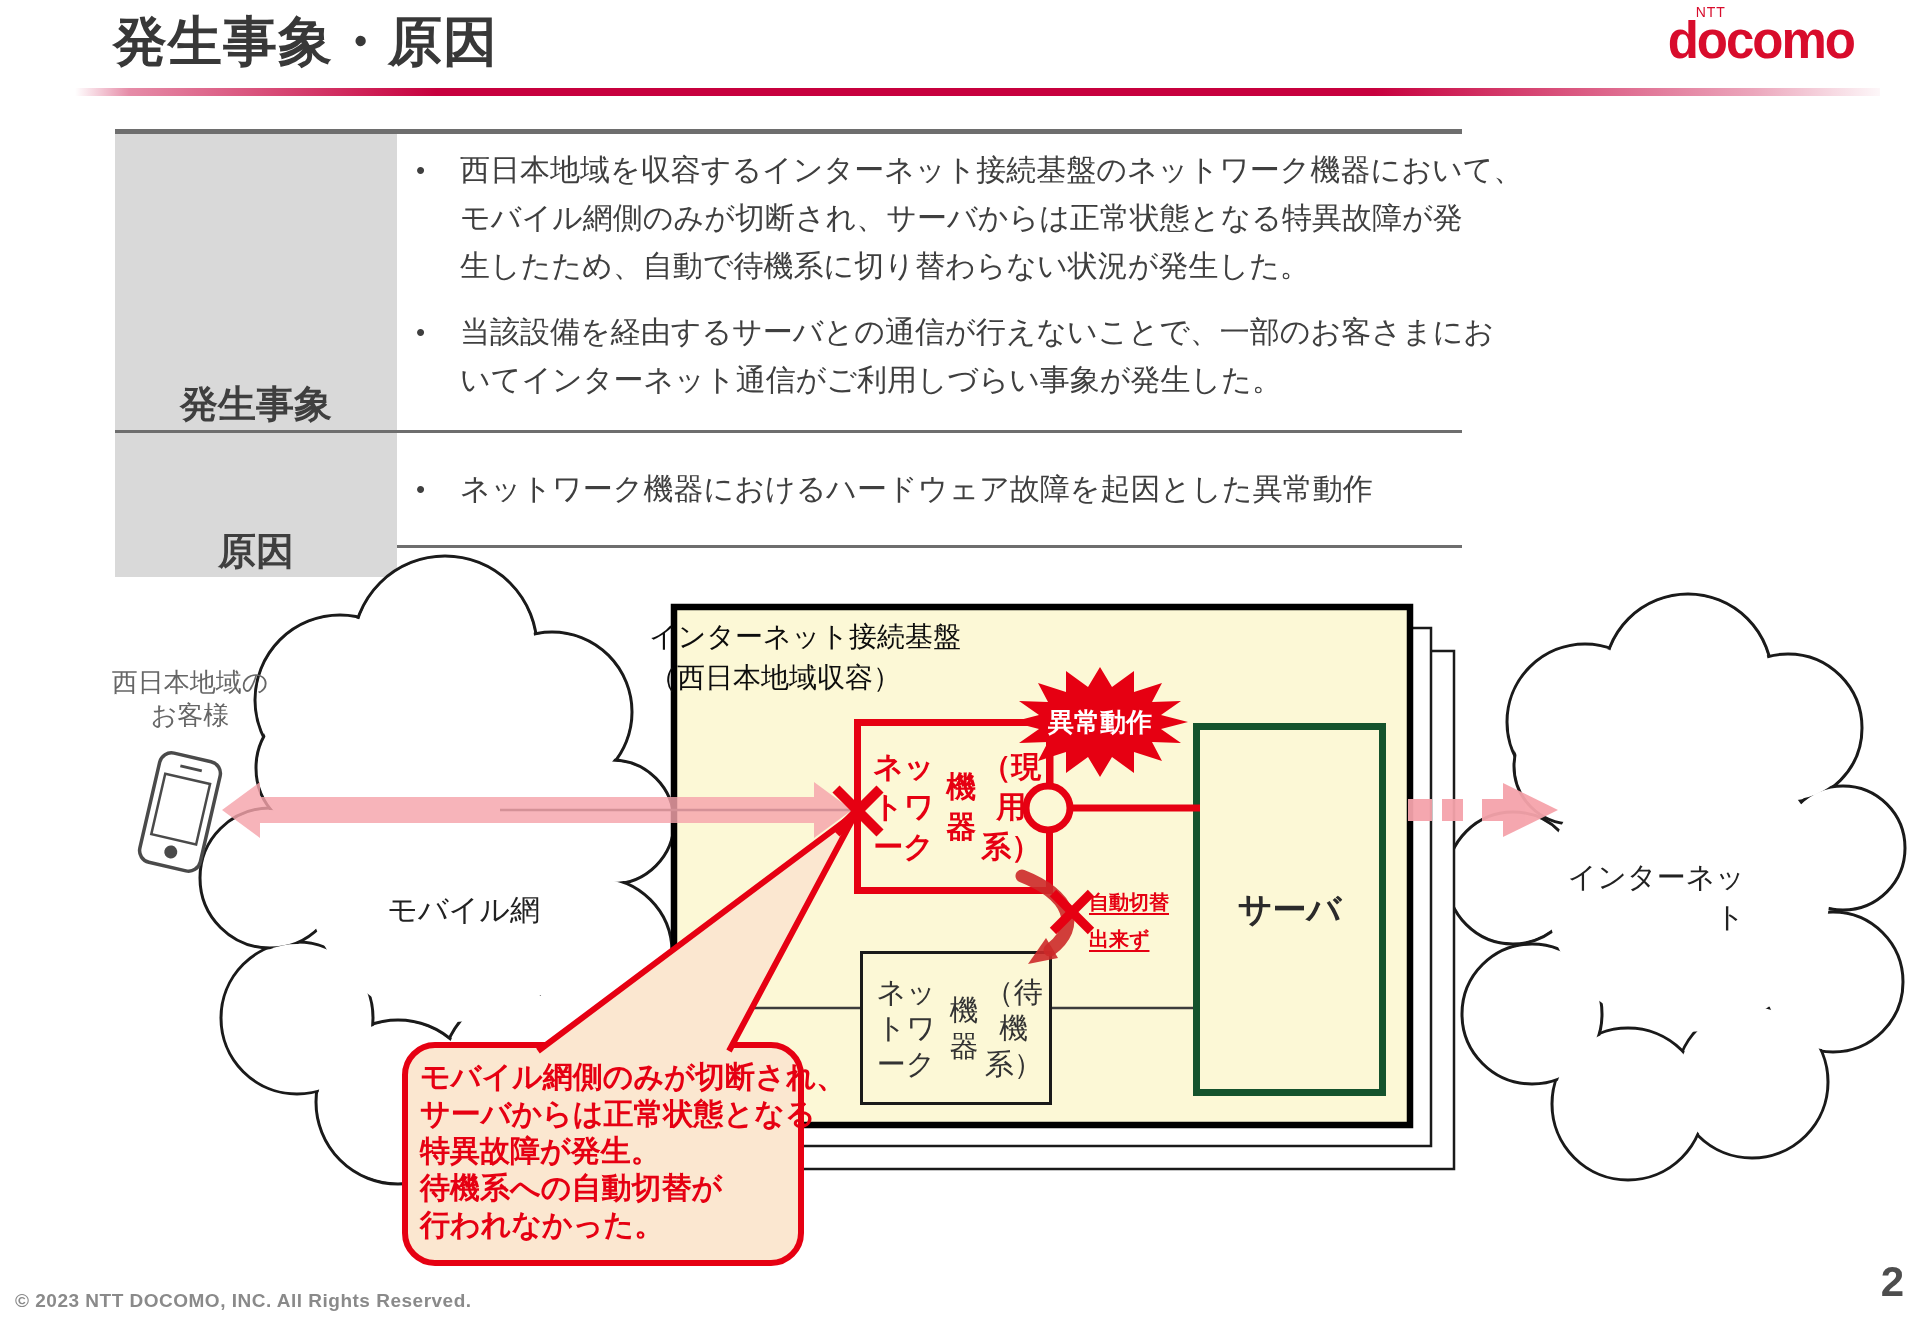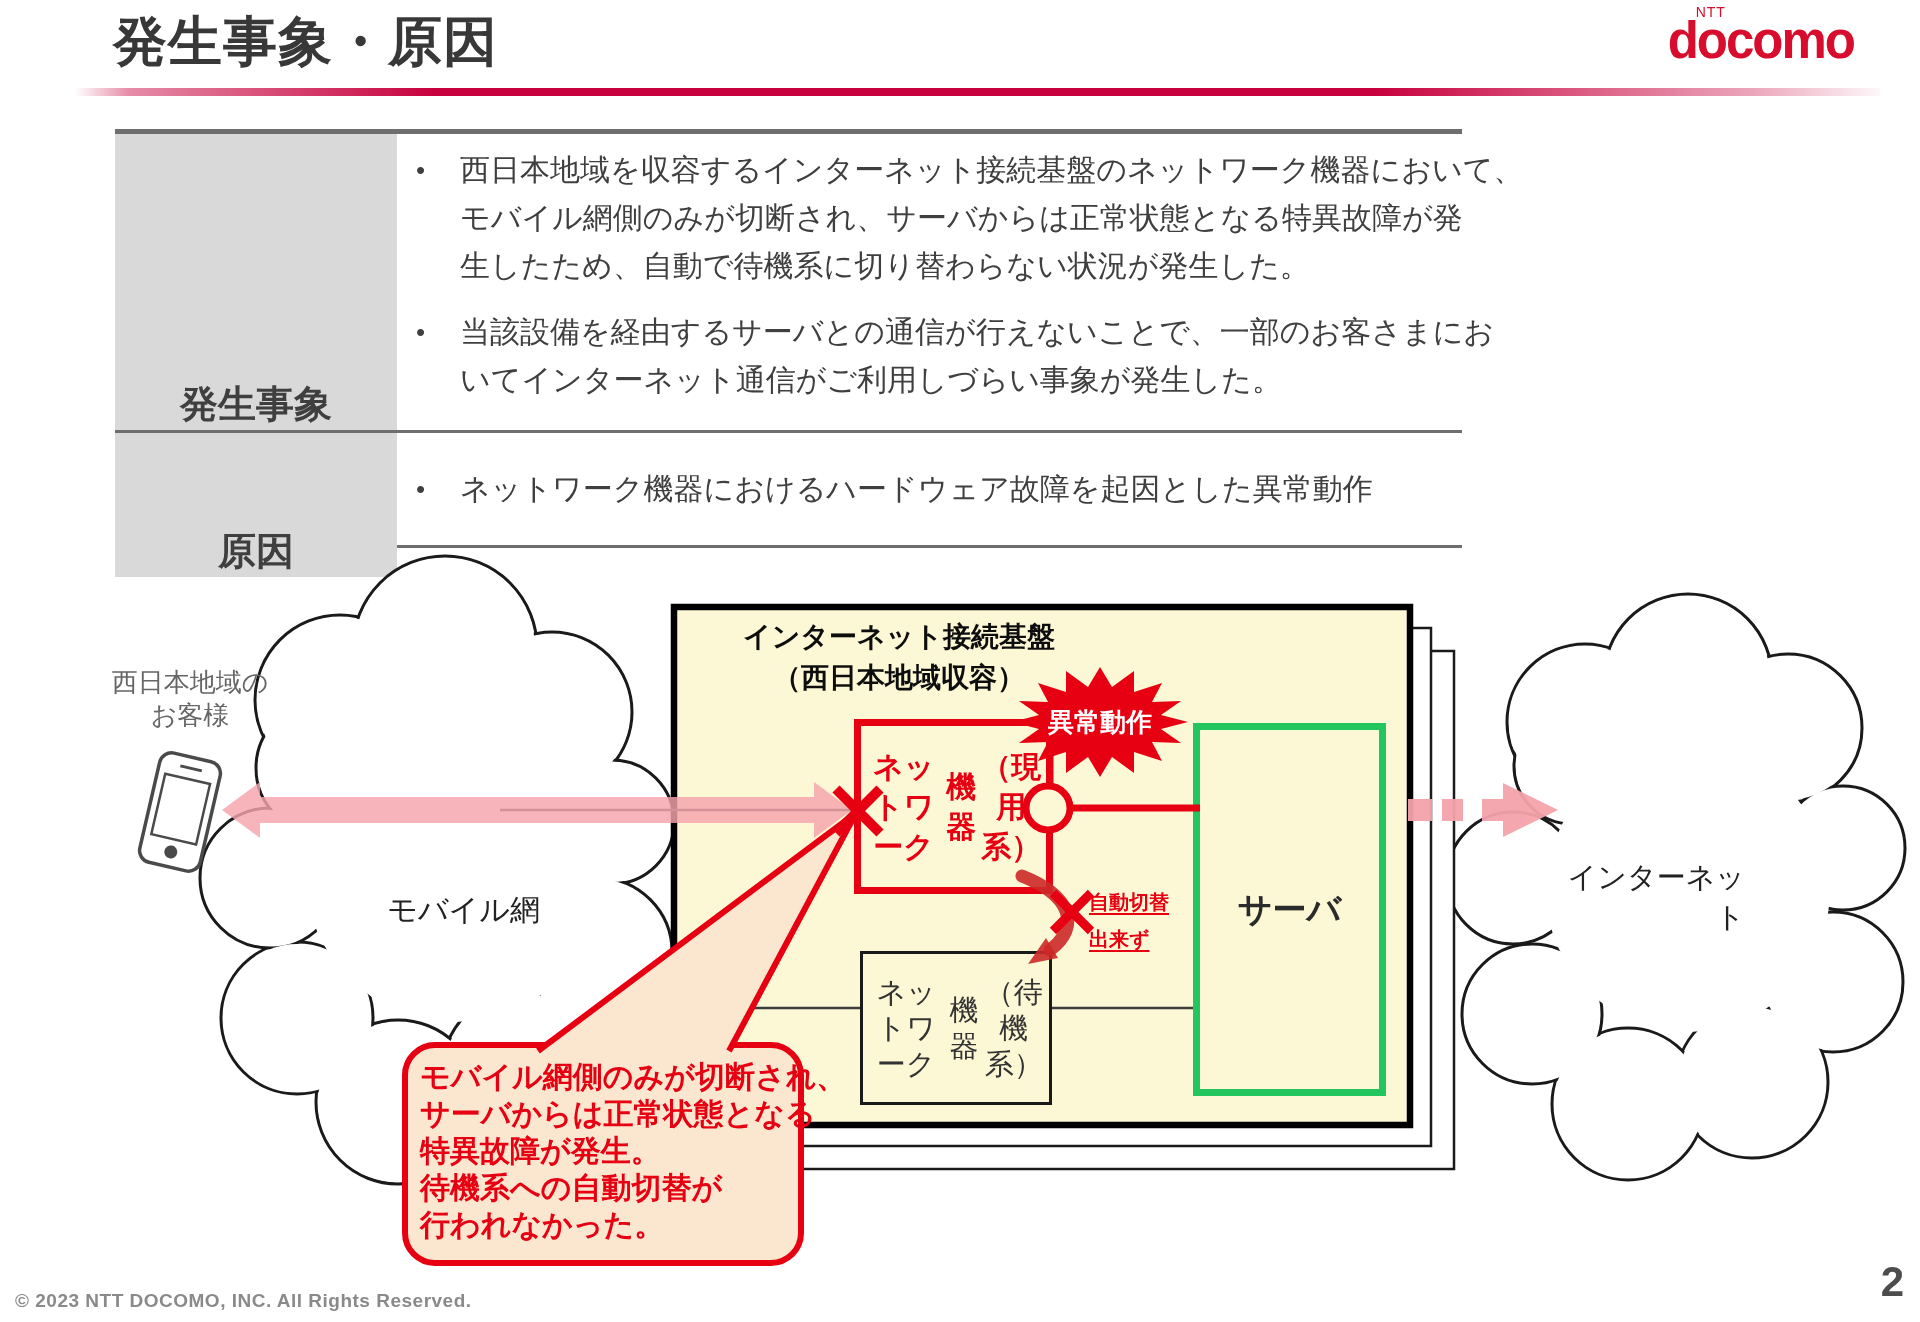--- a/index.html
+++ b/index.html
@@ -33,29 +33,29 @@
   }
   .tbl-body{color:#3F3F3F;font-size:30px;line-height:48px;}
   .bullet-item{display:flex;}
   .bullet-item + .bullet-item{margin-top:18px;}
   .bullet-marker{width:44px;flex:0 0 44px;font-size:26px;line-height:48px;text-align:left;padding-left:8px;}
   .bl{white-space:nowrap;}
   
   .customer-label{left:105px;top:666px;width:170px;text-align:center;
     font-size:26px;line-height:33px;color:#666;}
   .cloud-label{font-size:30px;color:#222;text-align:right;}
-  .platform-title{left:709px;top:616px;width:380px;text-align:center;
-    font-size:28px;font-weight:bold;color:#0d0d0d;line-height:41px;}
+  .platform-title{left:649px;top:616px;width:380px;
+    font-size:28px;font-weight:normal;color:#0d0d0d;line-height:41px;}
   .device-box{box-sizing:content-box;display:flex;flex-direction:row;
     align-items:center;justify-content:center;text-align:center;}
   .active-box{left:854px;top:719px;width:185px;height:161px;border:7px solid #E60012;
     font-size:30px;font-weight:bold;color:#E60012;line-height:40px;}
   .standby-box{left:860px;top:951px;width:186px;height:148px;border:3px solid #1a1a1a;
     background:#FCF8D6;font-size:29px;color:#333;line-height:36px;}
-  .server-box{left:1193px;top:723px;width:179px;height:359px;border:7px solid #22c55e;
+  .server-box{left:1193px;top:723px;width:179px;height:359px;border:7px solid #14532d;
     background:#FCF8D6;font-size:34px;font-weight:bold;color:#2b2b2b;}
   .burst-label{left:1010px;top:706px;width:180px;text-align:center;
     font-size:26px;font-weight:bold;color:#ffffff;line-height:32px;}
   .auto-switch{left:1089px;top:884px;font-size:20px;font-weight:bold;color:#E60012;
     line-height:37px;}
   .auto-switch div{text-decoration:underline;text-decoration-thickness:2px;text-underline-offset:4px;}
   .callout-text{left:420px;top:1058px;font-size:30px;font-weight:bold;color:#E60012;
     line-height:37px;white-space:nowrap;}
   
   .copyright{left:15px;top:1290px;font-size:19px;font-weight:600;color:#8a8a8a;letter-spacing:0.5px;}

